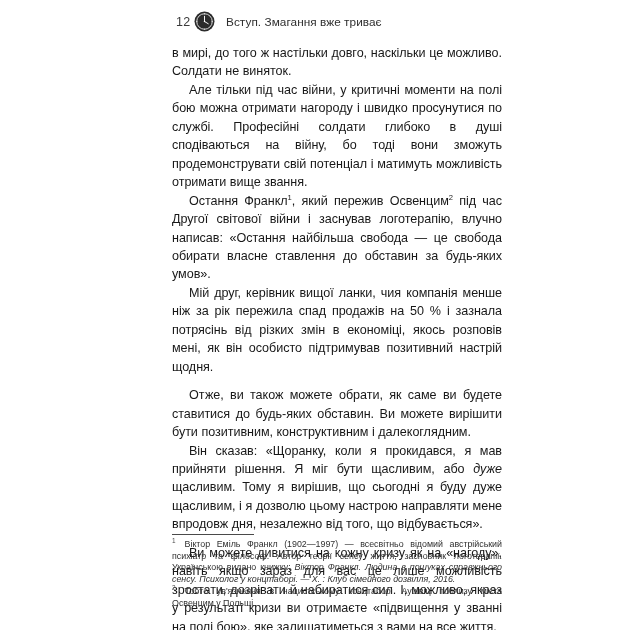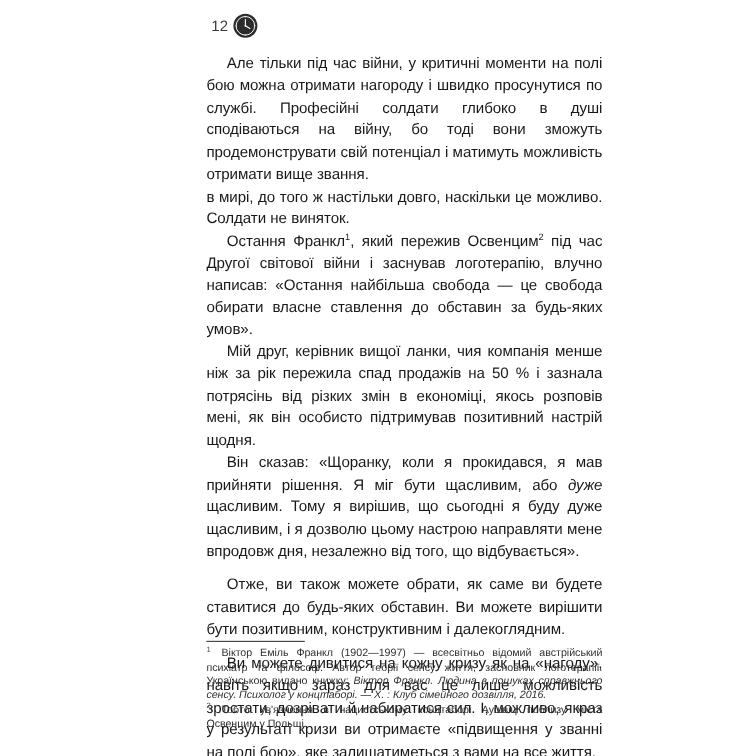--- a/index.html
+++ b/index.html
@@ -137,35 +137,36 @@
         <line x1="21" y1="21" x2="21" y2="10.5" stroke="#ffffff" stroke-width="1.9" stroke-linecap="round"></line>
         <line x1="21" y1="21" x2="28.5" y2="25.5" stroke="#ffffff" stroke-width="1.9" stroke-linecap="round"></line>
         <circle cx="21" cy="21" r="1.5" fill="#ffffff"></circle>
         <line x1="21" y1="4.5" x2="21" y2="7" stroke="#ffffff" stroke-width="1.4"></line>
         <line x1="21" y1="35" x2="21" y2="37.5" stroke="#ffffff" stroke-width="1.4"></line>
         <line x1="4.5" y1="21" x2="7" y2="21" stroke="#ffffff" stroke-width="1.4"></line>
         <line x1="35" y1="21" x2="37.5" y2="21" stroke="#ffffff" stroke-width="1.4"></line>
       </svg>
     </span>
 
+    <span class="head-title">Вступ. Змагання вже триває</span>
   </div>
 
   <div class="column">
 
+    <p class="body">в мирі, до того ж настільки довго, наскільки це можливо. Солдати не виняток.</p>
+
     <p class="body indent">Але тільки під час війни, у критичні моменти на полі бою можна отримати нагороду і швидко просунутися по службі. Професійні солдати глибоко в душі сподіваються на війну, бо тоді вони зможуть продемонструвати свій потенціал і матимуть можливість отримати вище звання.</p>
-
-    <p class="body">в мирі, до того ж настільки довго, наскільки це можливо. Солдати не виняток.</p>
 
     <p class="body indent"><span>Остання Франкл</span><sup class="fn">1</sup><span>, який пережив Освенцим</span><sup class="fn">2</sup><span> під час Другої світової війни і заснував логотерапію, влучно написав: «Остання найбільша свобода — це свобода обирати власне ставлення до обставин за будь-яких умов».</span></p>
 
     <p class="body indent">Мій друг, керівник вищої ланки, чия компанія менше ніж за рік пережила спад продажів на 50 % і зазнала потрясінь від різких змін в економіці, якось розповів мені, як він особисто підтримував позитивний настрій щодня.</p>
 
+    <p class="body indent gap">Отже, ви також можете обрати, як саме ви будете ставитися до будь-яких обставин. Ви можете вирішити бути позитивним, конструктивним і далекоглядним.</p>
+
     <p class="body indent"><span>Він сказав: «Щоранку, коли я прокидався, я мав прийняти рішення. Я міг бути щасливим, або </span><i class="it">дуже</i><span> щасливим. Тому я вирішив, що сьогодні я буду дуже щасливим, і я дозволю цьому настрою направляти мене впродовж дня, незалежно від того, що відбувається».</span></p>
-
-    <p class="body indent gap">Отже, ви також можете обрати, як саме ви будете ставитися до будь-яких обставин. Ви можете вирішити бути позитивним, конструктивним і далекоглядним.</p>
 
     <p class="body indent gap">Ви можете дивитися на кожну кризу як на «нагоду», навіть якщо зараз для вас це лише можливість зростати, дозрівати й набиратися сил. І, можливо, якраз у результаті кризи ви отримаєте «підвищення у званні на полі бою», яке залишатиметься з вами на все життя.</p>
 
   </div>
 
   <div class="footnotes">
     <div class="fn-rule"></div>
 
     <p class="fnote"><span class="fn-marker">1</span><span>Віктор Еміль Франкл (1902—1997) — всесвітньо відомий австрійський психіатр та філософ. Автор теорії сенсу життя, засновник логотерапії. Українською видано книжку: </span><i>Віктор Франкл. Людина в пошуках справжнього сенсу. Психолог у концтаборі. — Х. : Клуб сімейного дозвілля, 2016.</i></p>
 

